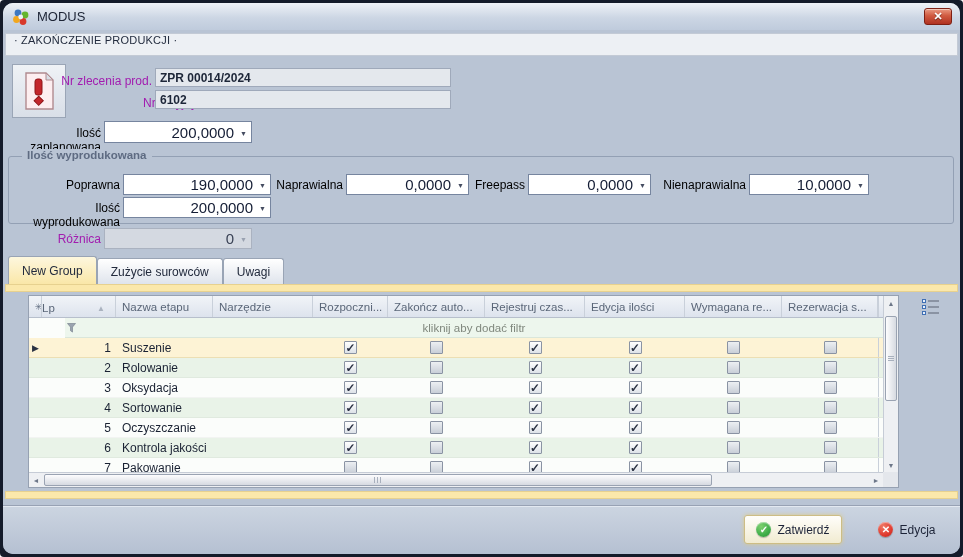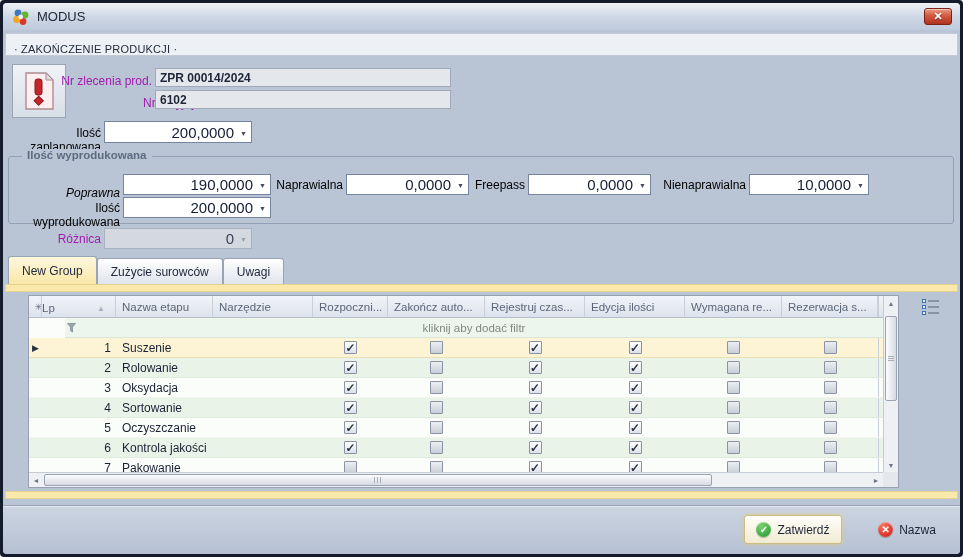--- a/index.html
+++ b/index.html
@@ -1,33 +1,33 @@
 <!DOCTYPE html>
 <html><head>
 <meta charset="utf-8">
 <style>
   * { margin:0; padding:0; box-sizing:border-box; }
   html,body { width:963px; height:557px; font-family:"Liberation Sans", sans-serif; }
   .window { position:relative; width:963px; height:557px; background:#141b2a; border-radius:4px; overflow:hidden; }
-  .inner { position:absolute; inset:3px; background:#b9c4d4; border-radius:4px; overflow:hidden; }
+  .inner { position:absolute; inset:3px; background:#b9c4d4; border-radius:10px; overflow:hidden; }
 
   
   .titlebar { position:absolute; top:0; left:0; right:0; height:27px;
     background:linear-gradient(#eef2f7,#ccd6e4 55%,#bfcbdc); display:flex; align-items:center; }
   .appicon { width:18px; height:18px; margin-left:9px; }
   .title { margin-left:7px; font-size:13px; color:#1c2334; }
   .closebtn { position:absolute; right:8px; top:5px; width:28px; height:17px; border-radius:3px;
     background:linear-gradient(#ea9a82,#d05a40 45%,#b03222); border:1px solid #7e2014;
     box-shadow:inset 0 1px 0 rgba(255,255,255,.45); color:#fff; font-weight:bold; font-size:11px;
     display:flex; align-items:center; justify-content:center; cursor:pointer;
     text-shadow:0 1px 1px rgba(0,0,0,.5); }
 
   
   .banner { position:absolute; top:30px; left:2px; right:2px; height:23px; background:#edf0f4;
-    border:1px solid #c3cad5; display:flex; align-items:flex-end; font-size:11px; color:#232c3e;
+    border:1px solid #c3cad5; display:flex; align-items:flex-start; font-size:11px; color:#232c3e;
     padding-left:8px; letter-spacing:.2px; }
 
   
   .iconbtn { position:absolute; left:9px; top:61px; width:54px; height:54px; border:1px solid #9aa5b6;
     background:linear-gradient(#eff2f6,#d9dfe8); display:flex; align-items:center; justify-content:center; }
   .lbl { position:absolute; font-size:12px; color:#000000; text-align:right; }
   .lbl.gray { color:#a21caf; }
   .rofield { position:absolute; height:19px; background:#e4e8ed; border:1px solid #9fa9ba;
     font-size:12px; font-weight:bold; color:#1d2638; padding:1px 4px 0 4px; line-height:16px; }
   .combo { position:absolute; height:22px; background:#fff; border:1px solid #76859f;
@@ -168,21 +168,21 @@
 
     <div class="lbl" style="left:0; top:123px; width:98px;">Ilość zaplanowana</div>
     <div class="combo" style="left:101px; top:118px; width:148px;">
       <span class="val">200,0000</span>
       <span class="dd">▼</span>
     </div>
 
     <div class="groupbox">
       <span class="legend">Ilość wyprodukowana</span>
 
-      <div class="lbl" style="left:0; top:29px; width:111px;font-style:italic;">Poprawna</div>
+      <div class="lbl" style="left:0; top:21px; width:111px;">Poprawna</div>
       <div class="combo h21" style="left:114px; top:17px; width:148px;">
         <span class="val">190,0000</span>
         <span class="dd">▼</span>
       </div>
 
       <div class="lbl" style="left:255px; top:21px; width:79px;">Naprawialna</div>
       <div class="combo h21" style="left:337px; top:17px; width:123px;">
         <span class="val">0,0000</span>
         <span class="dd">▼</span>
       </div>
@@ -536,18 +536,18 @@
       <div class="btn-confirm">
         <span class="cir green">
             <span>✓</span>
           </span>
         <span>Zatwierdź</span>
       </div>
       <div class="btn-cancel">
         <span class="cir red">
             <span>✕</span>
           </span>
-        <span>Nazwa</span>
+        <span>Edycja</span>
       </div>
     </div>
 
   </div>
 </div>
 
 </body></html>

